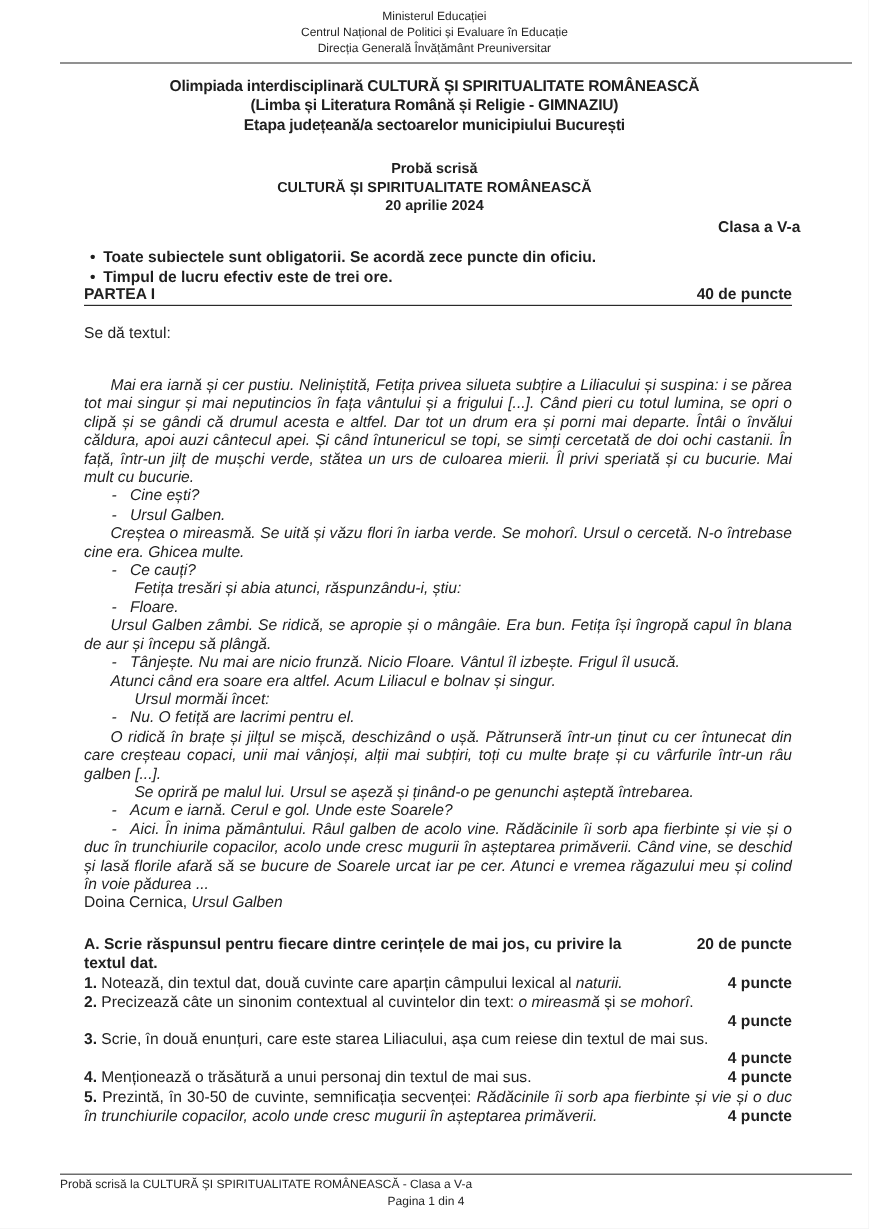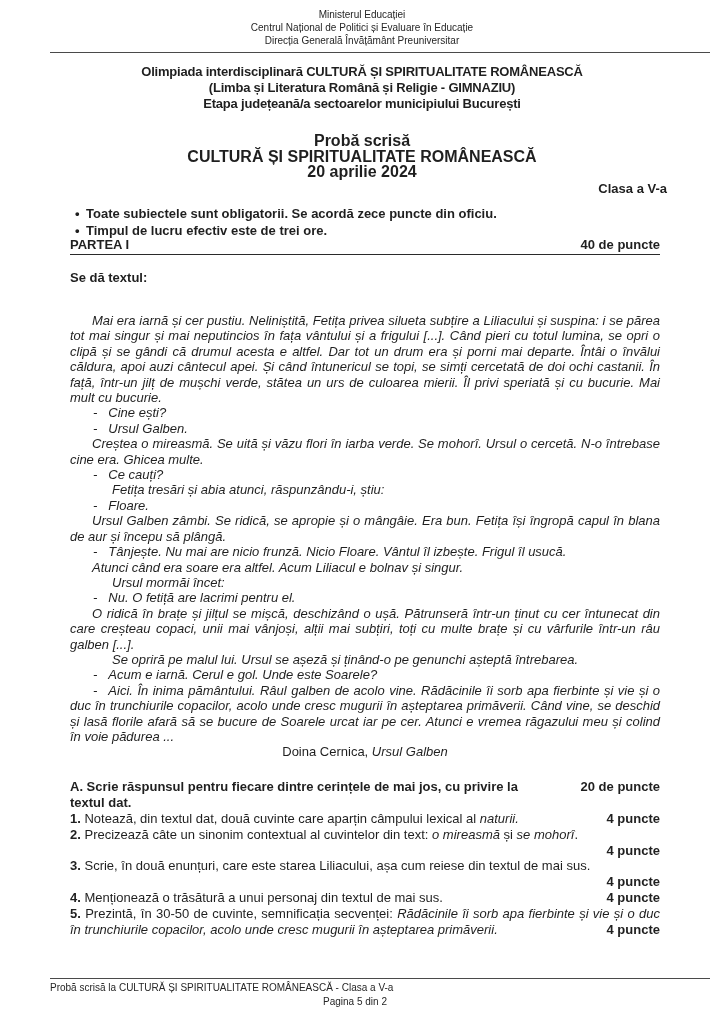--- a/index.html
+++ b/index.html
@@ -11,41 +11,41 @@
     overflow:hidden;
   }
   .abs{position:absolute;}
   b,.bold{font-weight:bold;}
   i{font-style:italic;}
 
   
   .org-header{top:8px; left:0; right:0; text-align:center; font-size:10px; line-height:13px; color:#262626;}
   .rule-top{top:52px; left:50px; right:14px; border-top:1.5px solid #4a4a4a; height:0;}
   .title-block{top:64px; left:0; right:0; text-align:center; font-weight:bold; font-size:13px; line-height:16px; letter-spacing:-0.2px;}
-  .exam-block{top:133px; left:0; right:0; text-align:center; font-weight:bold; font-size:16px; line-height:15.5px;}
+  .exam-block{top:133px; left:0; right:0; text-align:center; font-weight:bold; font-size:12px; line-height:15.5px;}
   .class-label{top:181px; right:57px; font-weight:bold;}
 
   
   .notes{top:206px; left:70px; right:64px; font-weight:bold;}
   .note-item{display:flex; line-height:16.5px;}
   .note-bullet{width:11px; flex:0 0 11px; margin-left:5px;}
 
   
   .block-part{top:237px; left:70px; right:64px;}
   .part-row{display:flex; justify-content:space-between; font-weight:bold; border-bottom:1.5px solid #2a2a2a; padding-bottom:2px;}
-  .intro{margin-top:15px; font-weight:bold;}
+  .intro{margin-top:15px; font-weight:normal;}
 
   
   .block-story{top:313px; left:70px; right:64px;}
   .st{margin:0; font-style:italic; text-align:justify;}
   .st.para{text-indent:22px;}
   .st.cont{text-indent:42px;}
   .st.dialog{text-indent:23px;}
   .dash-gap{display:inline-block; width:11px;}
-  .attribution{text-align:center; margin-top:0;}
+  .attribution{text-align:left; margin-top:0;}
 
   
   .block-questions{top:779px; left:70px; right:64px; line-height:15.8px;}
   .a-row{display:flex; justify-content:space-between; font-weight:bold; margin-bottom:0.5px;gap:41px;}
   .a-row .pts{white-space:nowrap; margin-left:8px;}
   .q-inline{display:flex; justify-content:space-between;}
   .q-inline .q-points{white-space:nowrap; margin-left:8px; font-weight:bold;}
   .q-text{text-align:justify;}
   .q-points-line{text-align:right; font-weight:bold;}
   .q-rel{position:relative;}
@@ -149,16 +149,16 @@
 
     <div class="q q-rel">
       <div class="q-text"><b>5.</b><span> Prezintă, în 30-50 de cuvinte, semnificația secvenței: </span><i>Rădăcinile îi sorb apa fierbinte și vie și o duc în trunchiurile copacilor, acolo unde cresc mugurii în așteptarea primăverii.</i></div>
       <span class="q-points-abs">4 puncte</span>
     </div>
   </div>
 
   <div class="abs rule-bottom"></div>
   <div class="abs page-footer">
     <div>Probă scrisă la CULTURĂ ȘI SPIRITUALITATE ROMÂNEASCĂ - Clasa a V-a</div>
-    <div class="footer-line2">Pagina 5 din 2</div>
+    <div class="footer-line2">Pagina 1 din 4</div>
   </div>
 
 </div>
 
 </body></html>

